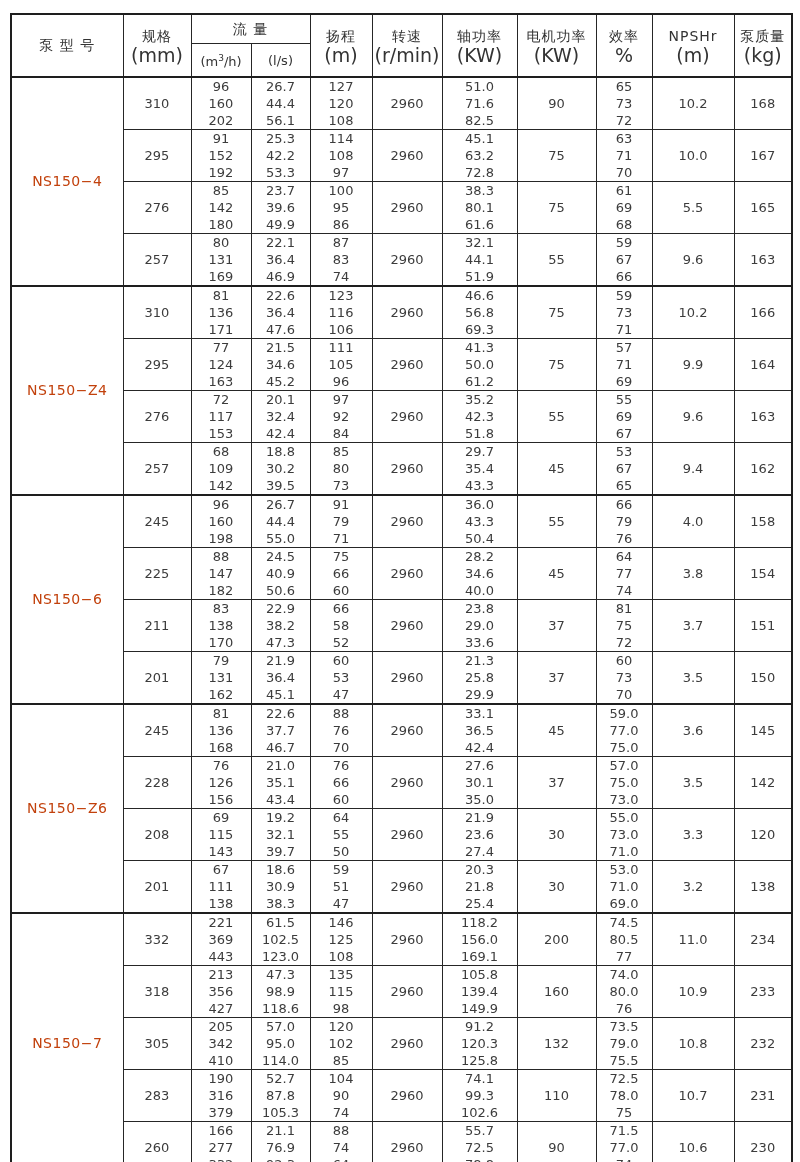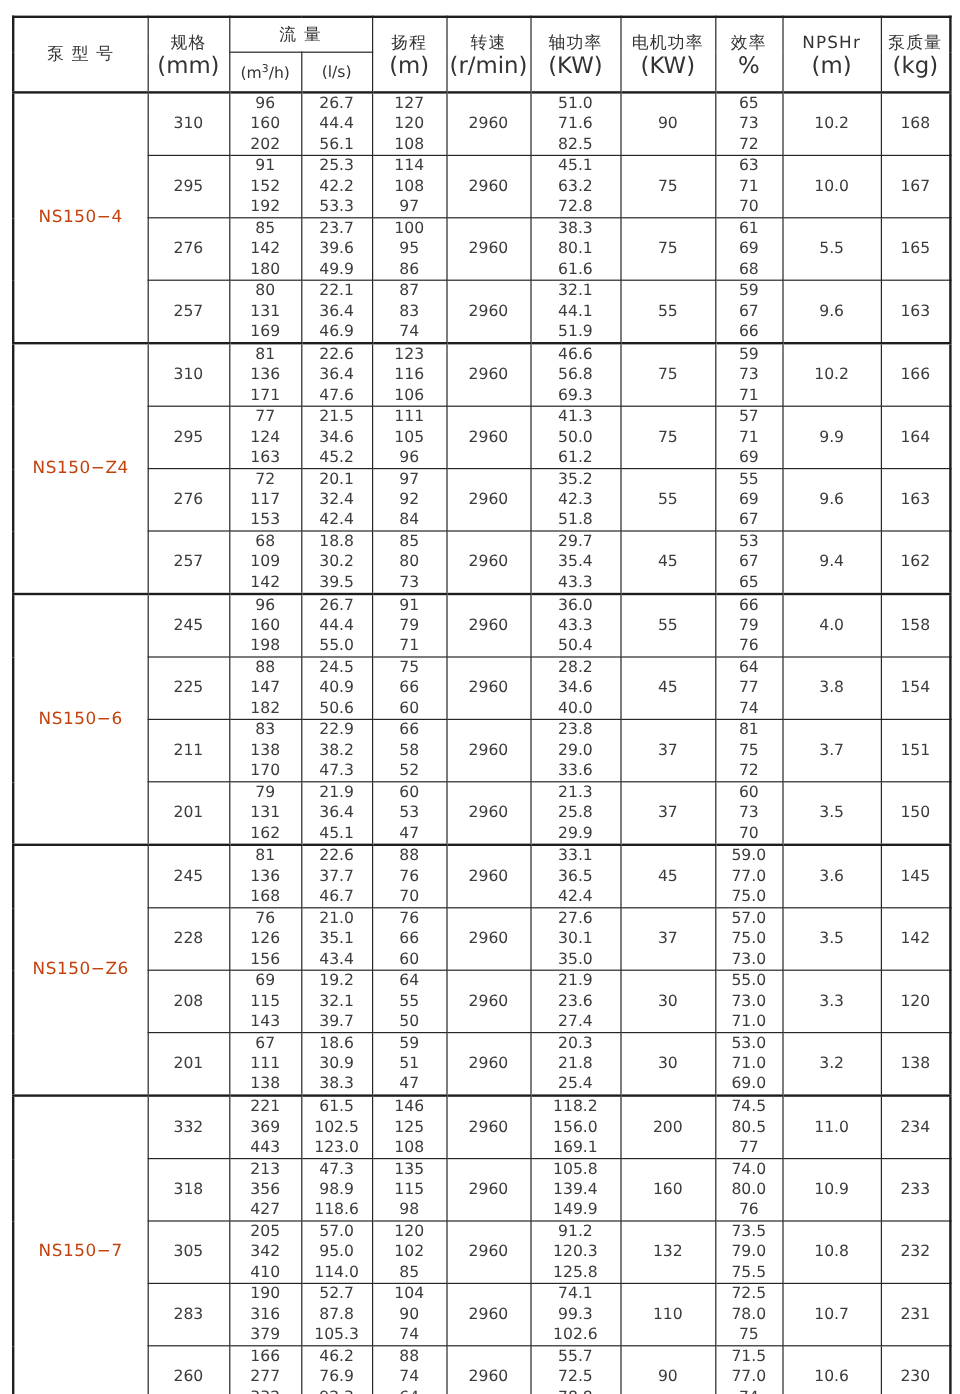--- a/index.html
+++ b/index.html
@@ -771,21 +771,21 @@
           <td>231</td>
         </tr>
         <tr>
           <td>260</td>
           <td>
             <div class="ln">166</div>
             <div class="ln">277</div>
             <div class="ln">332</div>
           </td>
           <td>
-            <div class="ln">46.2</div>
+            <div class="ln">21.1</div>
             <div class="ln">76.9</div>
             <div class="ln">92.3</div>
           </td>
           <td>
             <div class="ln">88</div>
             <div class="ln">74</div>
             <div class="ln">64</div>
           </td>
           <td>2960</td>
           <td>

